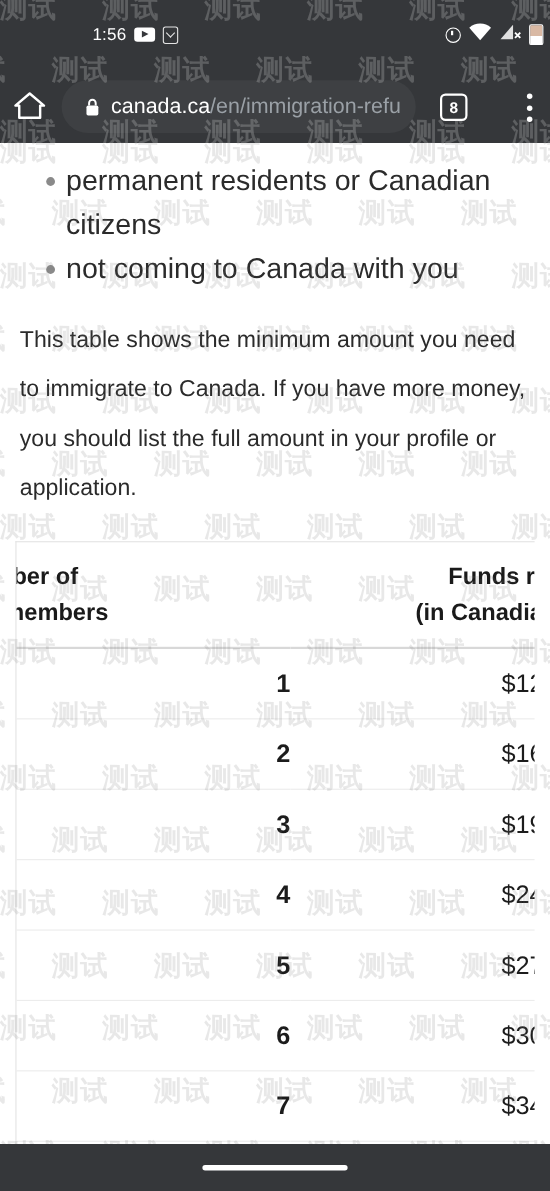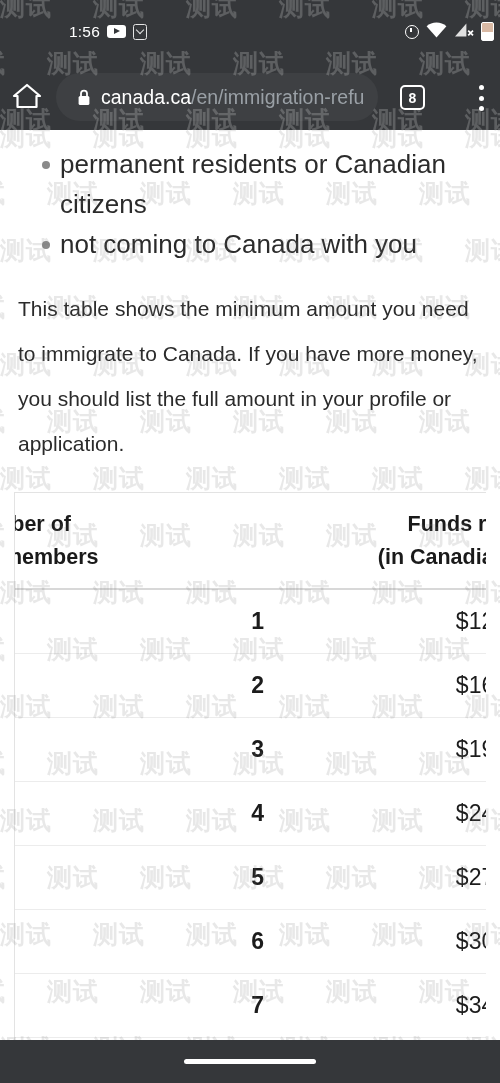--- a/index.html
+++ b/index.html
@@ -24,21 +24,21 @@
     z-index:2;
   }
 
   
   .statusbar {
     position:relative;
     height:63px;
     display:flex; align-items:center;
   }
   .sb-left {
-    position:absolute; left:69px; top:0; height:63px;
+    position:absolute; left:84px; top:0; height:63px;
     display:flex; align-items:center; gap:7px;
   }
   .sb-time {
     color:#ffffff; font-size:15.5px; letter-spacing:0.2px;
     font-family:"Liberation Sans", sans-serif;
   }
   .sb-right {
     position:absolute; right:6px; top:0; height:63px;
     display:flex; align-items:center; gap:7px;
   }

